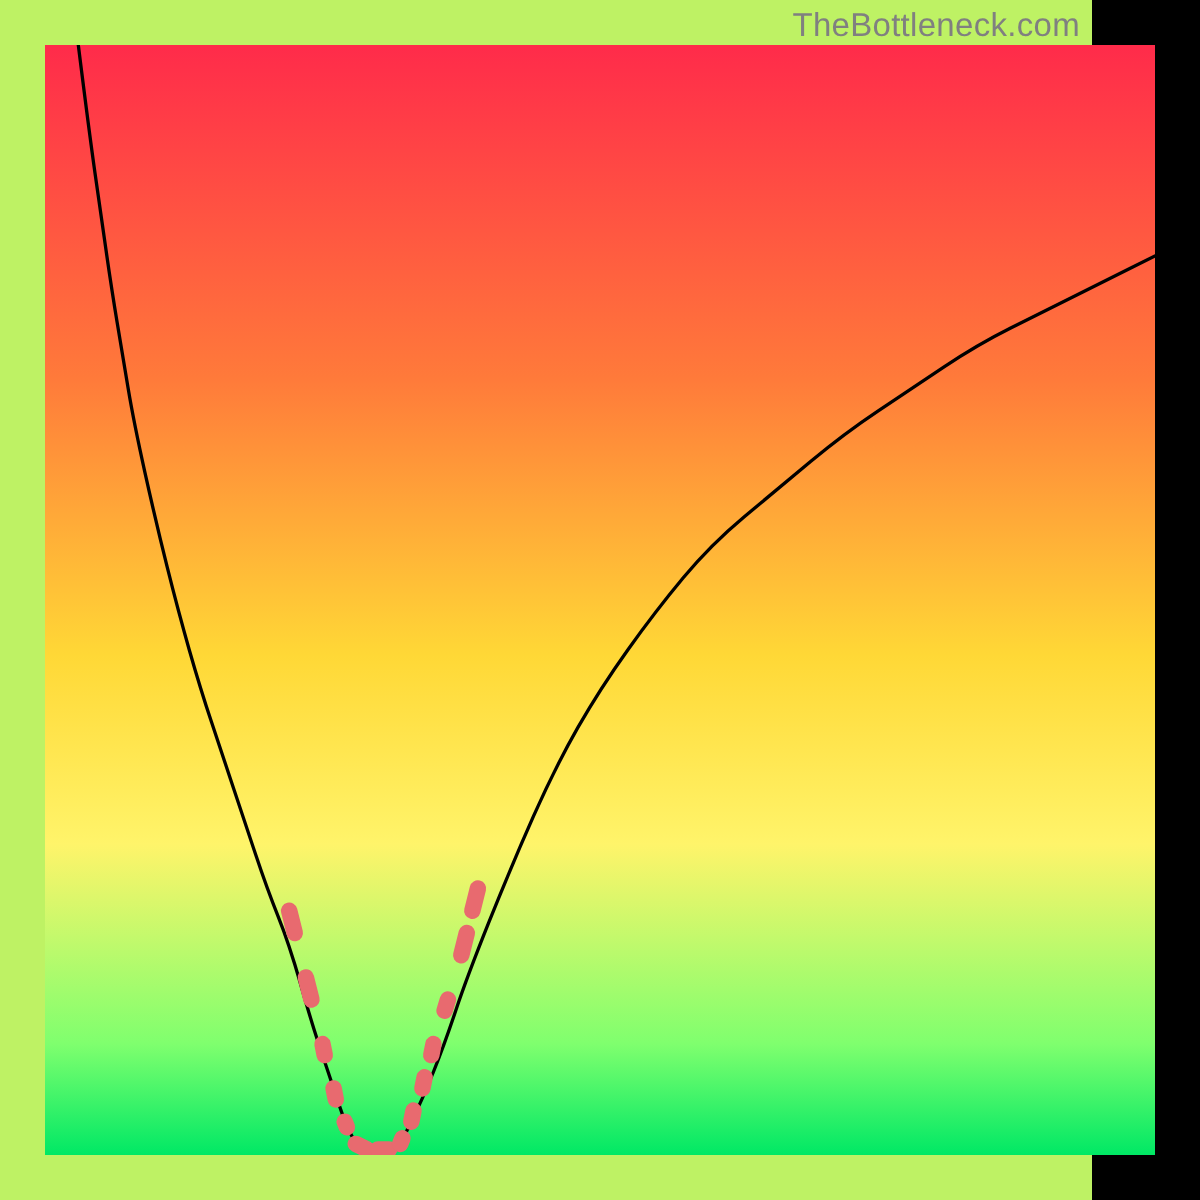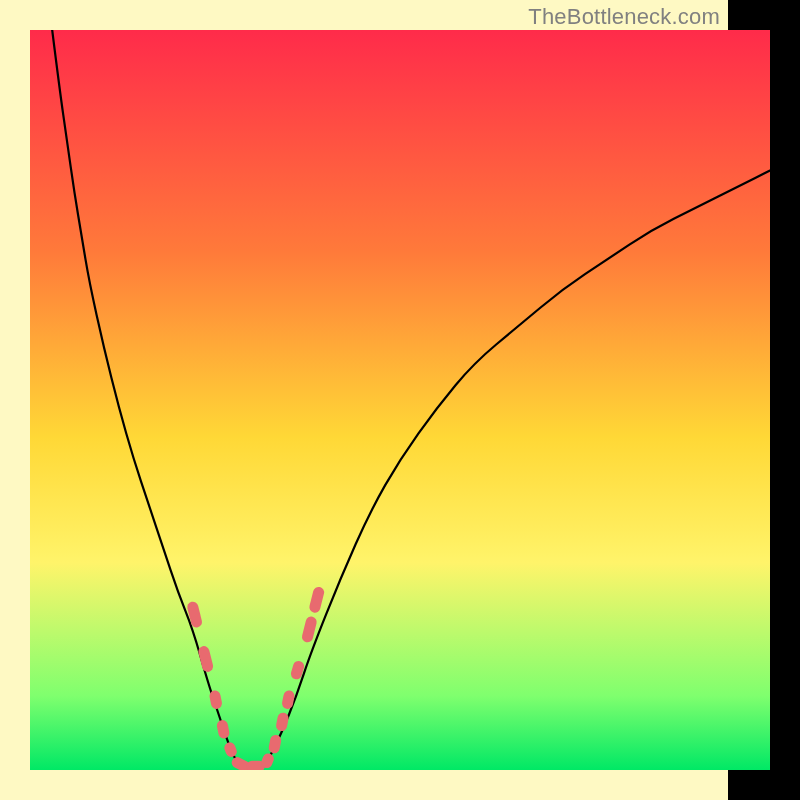--- a/index.html
+++ b/index.html
@@ -9,21 +9,21 @@
     height: 800px;
     overflow: hidden;
     background: #000;
     font-family: Arial, Helvetica, sans-serif;
   }
   .frame {
     position: absolute;
     top: 0; left: 0;
     width: 728px;
     height: 800px;
-    background: #fef9c3;
+    background: #bef264;
   }
   .plot-area {
     position: absolute;
     top: 30px;
     left: 30px;
     width: 740px;
     height: 740px;
     overflow: hidden;
   }
   .watermark {

